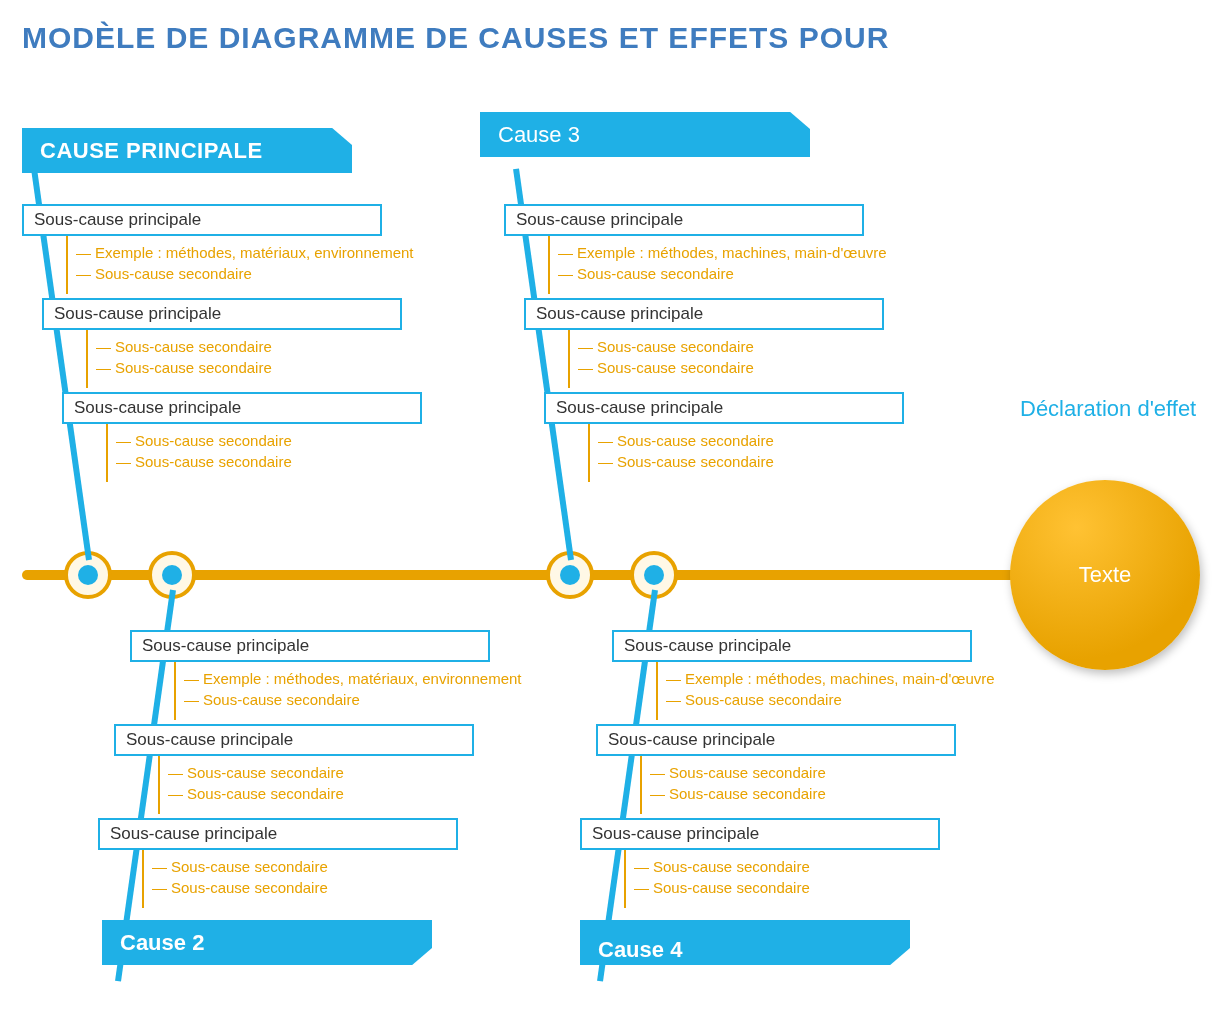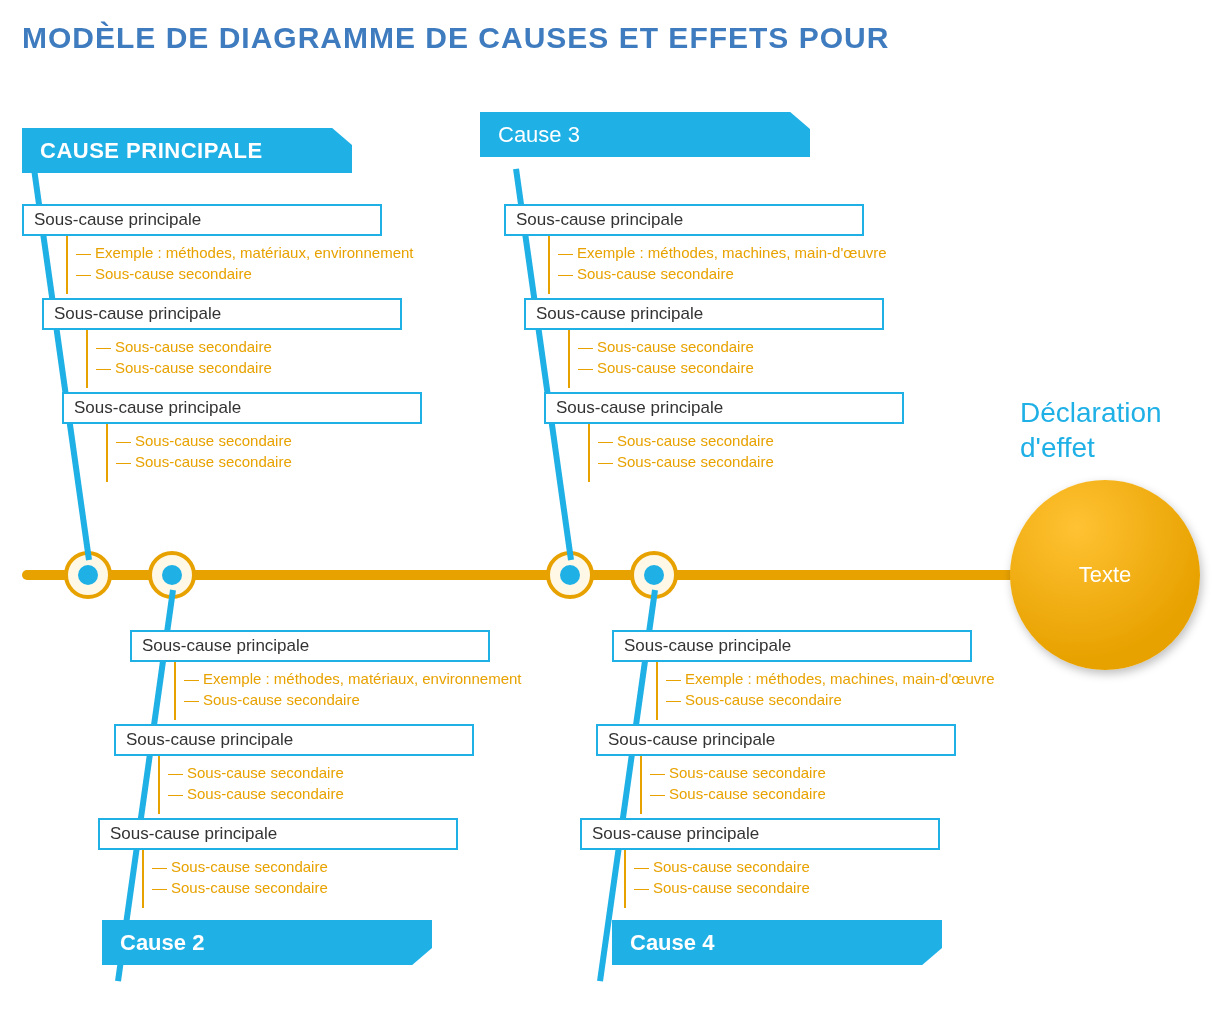--- a/index.html
+++ b/index.html
@@ -45,21 +45,21 @@
       justify-content: center;
       box-shadow: 2px 4px 10px rgba(0,0,0,.25);
       color: #fff;
       font-size: 22px;
     }
     .effect-label {
       position: absolute;
       top: 395px;
       left: 1020px;
       color: #1fb0e6;
-      font-size: 28px;
+      font-size: 22px;
       line-height: 1.25;
     }
 
     
     .node {
       position: absolute;
       width: 48px;
       height: 48px;
       border-radius: 50%;
       background: #fff8e6;
@@ -270,15 +270,15 @@
 
 <div class="sub-box" style="left:580px; top:818px;">
   <span>Sous-cause principale</span>
 </div>
 <div class="vline" style="left:624px; top:850px; height:58px;"></div>
 <div class="sec-wrap" style="left:634px; top:858px;">
   <div class="sec">Sous-cause secondaire</div>
   <div class="sec">Sous-cause secondaire</div>
 </div>
 
-<div class="banner bottom" style="left:612px; top:920px;">
+<div class="banner bottom" style="left:580px; top:920px;align-items:flex-end;">
   <span>Cause 4</span>
 </div>
 
 </body></html>

